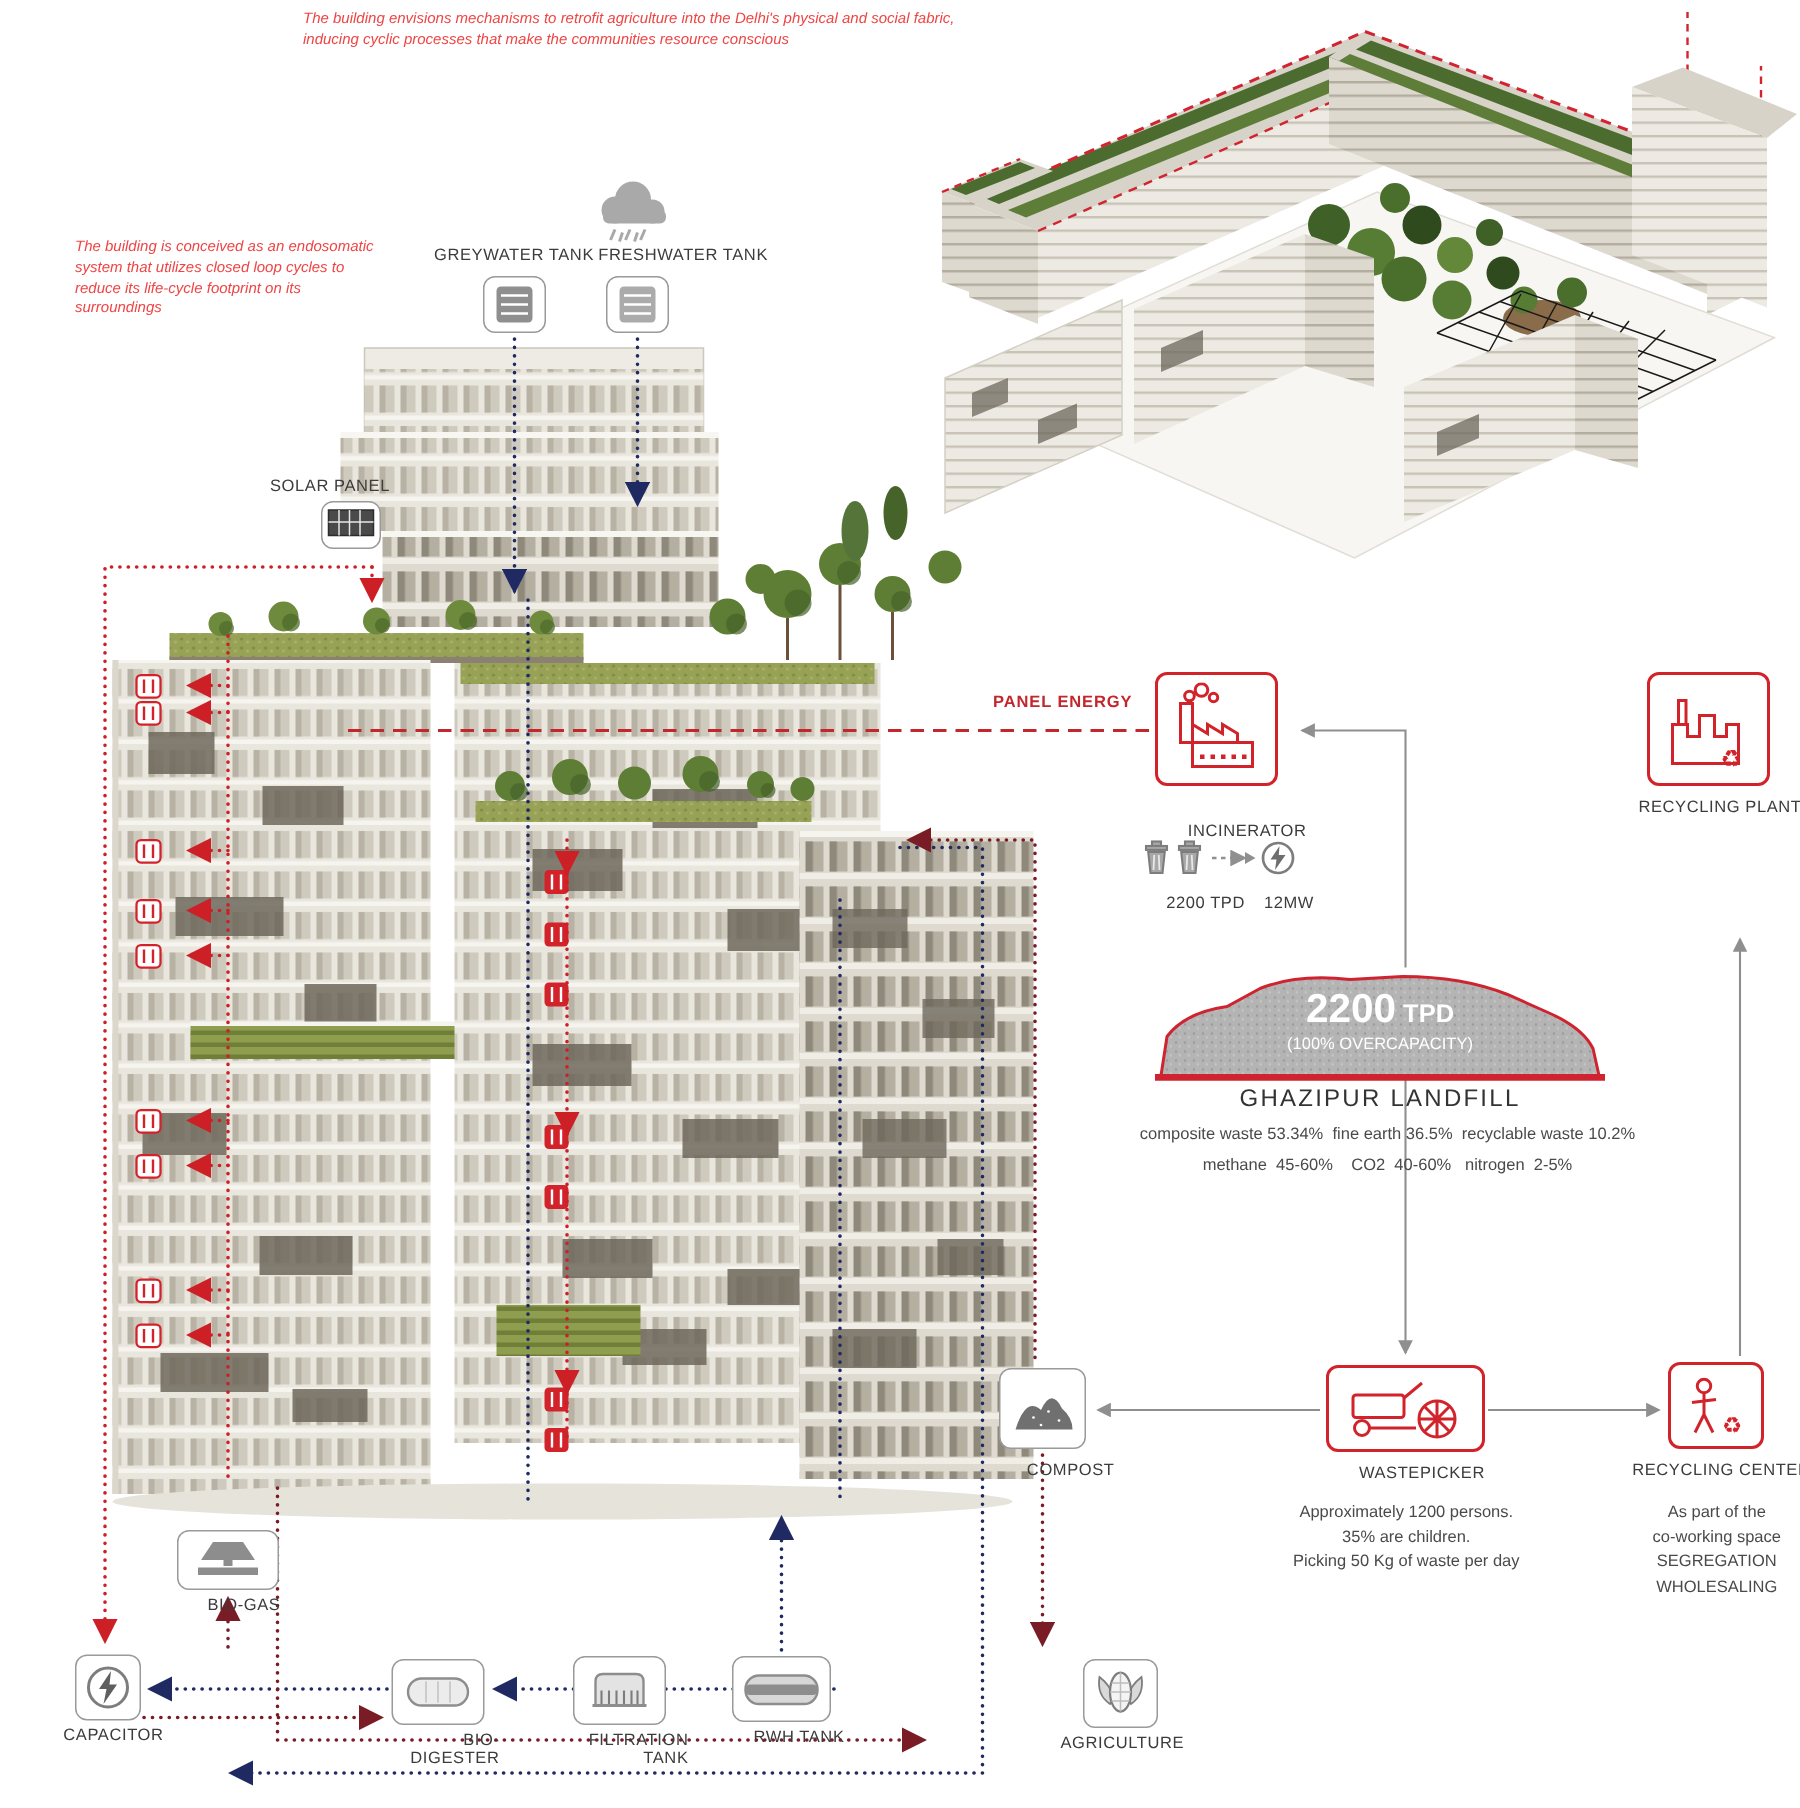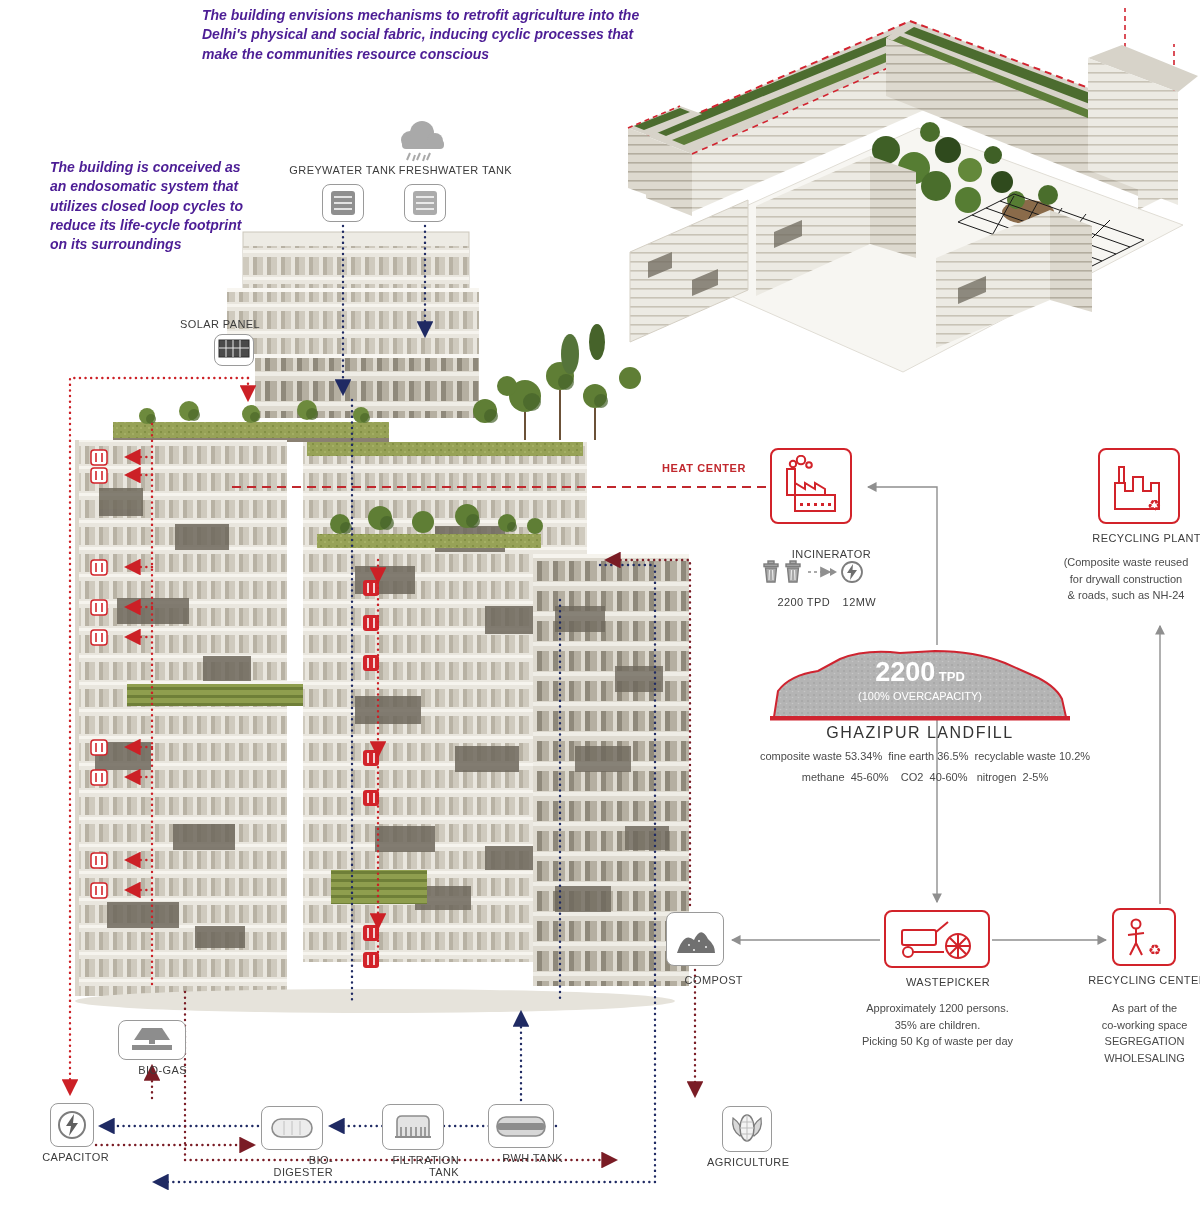--- a/index.html
+++ b/index.html
@@ -1,29 +1,29 @@
 <!DOCTYPE html>
 <html><head>
 <meta charset="utf-8">
 <style>
   body{margin:0;background:#fff}
   #canvas{position:relative;width:1200px;height:1205px;background:#fff;overflow:hidden;
           font-family:"Liberation Sans",sans-serif}
   .abs{position:absolute}
-  .intro{font-style:italic;font-weight:bold;font-size:14px;line-height:1.38;color:#4c1d95}
+  .intro{font-style:italic;font-weight:normal;font-size:10px;line-height:1.38;color:#ef4444}
   .lbl{font-size:11px;color:#3c3c3c;letter-spacing:.4px;text-align:right}
   .note{font-size:11px;line-height:1.5;color:#4a4a4a;text-align:center}
   .pre{white-space:pre}
   .box{background:#fff;border:1.7px solid #9a9a9a;border-radius:8px;display:flex;
        align-items:center;justify-content:center;box-sizing:border-box}
   .rborder{border:2.2px solid #d2232a}
   .heat{color:#c1272d;font-size:11px;font-weight:bold;letter-spacing:.6px}
   .lf-big{color:#fff;font-weight:bold;text-align:center}
   .lf-big .amt{font-size:27px}
-  .lf-big .unit{font-size:13px}
+  .lf-big .unit{font-size:17px}
   .lf-over{color:#fff;font-size:11px;text-align:center}
   .lf-name{color:#333;font-size:16px;letter-spacing:1.5px;text-align:center}
   svg{display:block}
 </style>
 </head>
 <body>
 
 <div id="canvas">
 
   <svg class="abs" style="left:55px;top:226px" width="648" height="795" viewBox="0 0 648 795">
@@ -388,21 +388,21 @@
   <div class="abs lbl" style="left:150px;top:318px;width:110px;z-index:3">SOLAR PANEL</div>
   <div class="abs box" style="left:214px;top:334px;width:40px;height:32px;z-index:3">
     <svg width="34" height="26" viewBox="0 0 34 26">
       <rect x="2" y="3" width="30" height="17" fill="#4a4a4a" stroke="#2c2c2c"></rect>
       <g stroke="#e8e8e8" stroke-width="1">
           <path d="M9,3 V20 M16,3 V20 M23,3 V20 M2,11 H32"></path>
         </g>
     </svg>
   </div>
 
-  <div class="abs heat" style="left:662px;top:462px;width:120px;z-index:3">HEAT CENTER</div>
+  <div class="abs heat" style="left:662px;top:462px;width:120px;z-index:3">PANEL ENERGY</div>
 
   <div class="abs box rborder" style="left:770px;top:448px;width:82px;height:76px;z-index:3">
     <svg width="68" height="62" viewBox="0 0 68 62">
       <g stroke="#d2232a" stroke-width="2" fill="none">
         <rect x="10" y="14" width="8" height="26"></rect>
         <circle cx="16" cy="9" r="3.2" fill="#fff"></circle>
           <circle cx="24" cy="5" r="4.2" fill="#fff"></circle>
         <circle cx="32" cy="10" r="2.8" fill="#fff"></circle>
         <path d="M18,40 V28 L28,34 V28 L38,34 V28 L48,34 V40"></path>
         <rect x="18" y="40" width="40" height="16"></rect>
@@ -456,25 +456,20 @@
   <div class="abs box rborder" style="left:1098px;top:448px;width:82px;height:76px;z-index:3">
     <svg width="68" height="62" viewBox="0 0 68 62">
       <g stroke="#d2232a" stroke-width="2" fill="none">
         <path d="M10,54 V28 H20 V36 H28 V22 H38 V36 H46 V28 H54 V54 Z"></path>
         <rect x="14" y="12" width="5" height="16"></rect>
       </g>
       <text x="42" y="56" font-size="16" fill="#d2232a" font-family="DejaVu Sans, sans-serif">♻</text>
     </svg>
   </div>
   <div class="abs lbl" style="left:1076px;top:532px;width:125px;z-index:3">RECYCLING PLANT</div>
-  <div class="abs note" style="left:1052px;top:554px;width:148px;z-index:3">
-    <div>(Composite waste reused</div>
-    <div>for drywall construction</div>
-    <div>&amp; roads, such as NH-24</div>
-  </div>
 
   <div class="abs" style="left:770px;top:645px;width:300px;height:78px;z-index:3">
     <svg width="300" height="78" viewBox="0 0 300 78">
       <defs>
         <pattern id="rub" width="6" height="6" patternUnits="userSpaceOnUse">
           <rect width="6" height="6" fill="#b4b4b4"></rect>
           <circle cx="2" cy="2" r="0.8" fill="#9b9b9b"></circle>
             <circle cx="4.5" cy="4.5" r="0.8" fill="#c6c6c6"></circle>
         </pattern>
       </defs>

